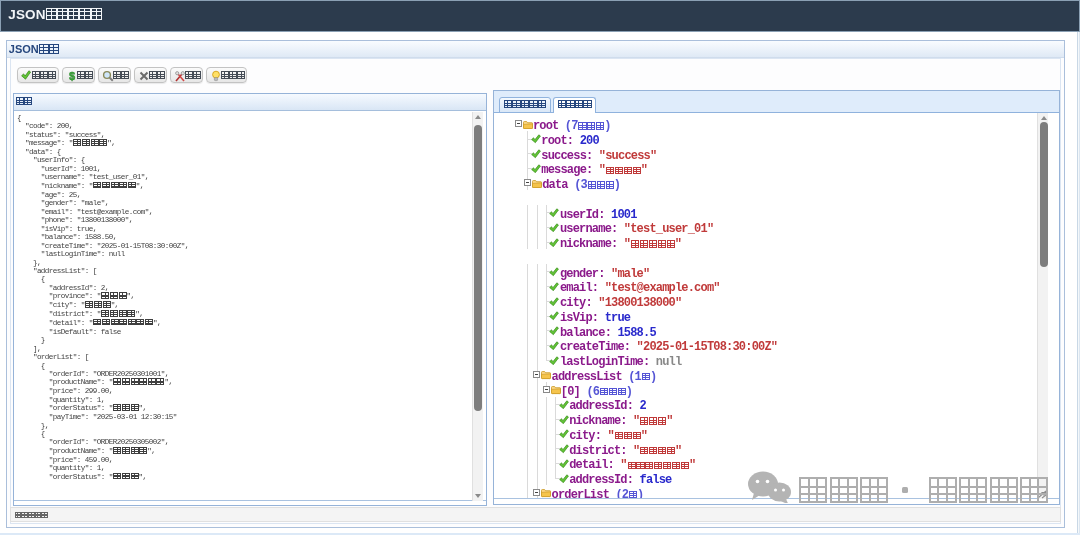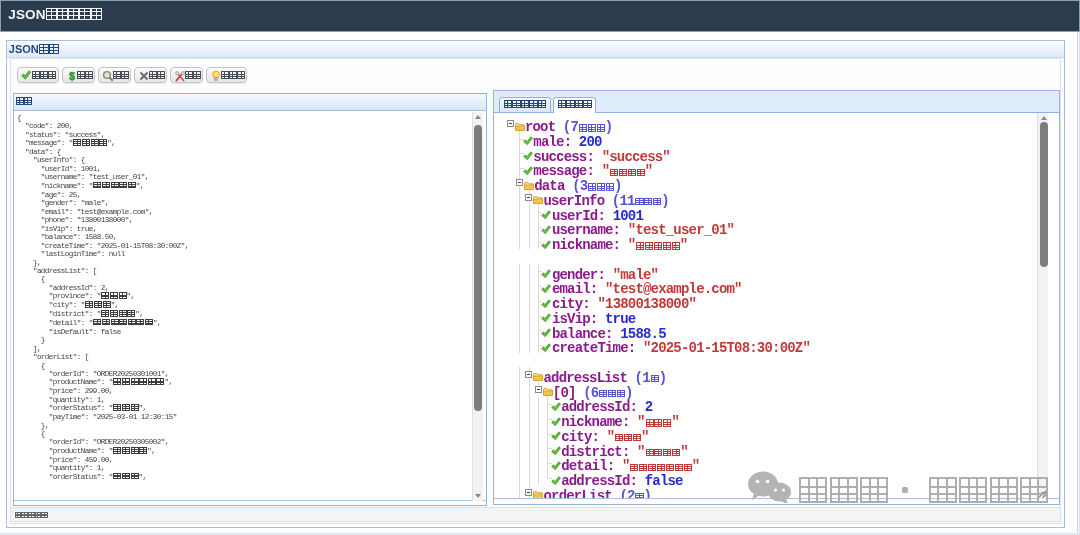--- a/index.html
+++ b/index.html
@@ -31,22 +31,22 @@
 #tatext{position:absolute;left:2.5px;top:3.2px;font-family:"Liberation Mono",monospace;
  font-size:7.6px;line-height:8.48px;letter-spacing:-0.56px;color:#3f3f3f;white-space:pre}
 #tatext i.cj{width:8.06px;height:6.6px;margin-left:0.56px}
 
 #tabbar{position:absolute;left:0;top:0;right:0;height:21.5px;background:#dfecfb;border-bottom:1px solid #8fb2dd}
 .tab{position:absolute;top:5.5px;height:16px;border:1px solid #90b3de;border-radius:3px 3px 0 0;
  font-size:9.5px;font-weight:bold;color:#26477e;text-align:center;background:linear-gradient(#f4f9fe,#d9e7f7)}
 .tab.active{background:#fff;height:17px;border-bottom:0}
 
 #tree{position:absolute;left:0;top:21.5px;width:565px;height:386.5px;overflow:hidden;background:#fff;border-bottom:1px solid #a9c2e0}
-.trow{position:absolute;left:8px;height:14.75px;font-family:"Liberation Mono",monospace;
- font-size:14px;font-weight:bold;letter-spacing:-0.81px;white-space:nowrap}
+.trow{position:absolute;left:16px;height:14.75px;font-family:"Liberation Mono",monospace;
+ font-size:12px;font-weight:bold;letter-spacing:-0.81px;white-space:nowrap}
 .trow .lbl{position:absolute;top:2.6px}
 .trow i.cj{width:8.1px;height:7.2px;margin-left:0.81px}
 .k{color:#8b1a8b}.n{color:#2929cc}.s{color:#c03a3a}.u{color:#888}.cnt{color:#5555d5}
 .guide{position:absolute;width:1px;background:#dadada}
 .hline{position:absolute;height:1px;background:#dadada}
 .ebox{position:absolute;width:7px;height:7px;border:1px solid #8a8a8a;background:#fff}
 .ebox::after{content:"";position:absolute;left:1px;right:1px;top:2px;height:1px;background:#444}
 
 .sbar{position:absolute;background:#f2f2f2;border-left:1px solid #e0e0e0}
 .sthumb{position:absolute;left:1.5px;width:8px;background:#7d7d7d;border-radius:4px}
@@ -185,21 +185,21 @@
               <path d="M0.6 4.6 L10.4 4.0 L10.5 8.4 Q10.5 9.2 9.6 9.2 L1.4 9.2 Q0.5 9.2 0.5 8.4 Z" fill="#f5c44c" stroke="#c9971f" stroke-width="0.7"></path>
             </svg></span>
           <span class="lbl" style="left:23.4px"><span class="k">root</span><span class="cnt"> (7<i class="cj"></i><i class="cj"></i><i class="cj"></i>)</span></span>
         </div>
 <div class="trow" style="top:18.75px;width:100%">
           <div class="guide" style="left:17.7px;top:0;height:14.75px"></div>
           <div class="hline" style="left:17.7px;top:7.38px;width:4.5px"></div>
           <span class="abs" style="left:21.3px;top:2.58px"><svg width="10" height="9.5" viewBox="0 0 11 10">
               <path d="M0.7 5.9 L2.8 3.9 L4.3 6.0 L8.6 0.7 L10.4 2.0 L4.8 9.3 L0.7 5.9 Z" fill="#62c435" stroke="#2f8414" stroke-width="0.7"></path>
             </svg></span>
-          <span class="lbl" style="left:31.8px"><span class="k">male: </span><span class="n">200</span></span>
+          <span class="lbl" style="left:31.8px"><span class="k">root: </span><span class="n">200</span></span>
         </div>
 <div class="trow" style="top:33.50px;width:100%">
           <div class="guide" style="left:17.7px;top:0;height:14.75px"></div>
           <div class="hline" style="left:17.7px;top:7.38px;width:4.5px"></div>
           <span class="abs" style="left:21.3px;top:2.58px"><svg width="10" height="9.5" viewBox="0 0 11 10">
               <path d="M0.7 5.9 L2.8 3.9 L4.3 6.0 L8.6 0.7 L10.4 2.0 L4.8 9.3 L0.7 5.9 Z" fill="#62c435" stroke="#2f8414" stroke-width="0.7"></path>
             </svg></span>
           <span class="lbl" style="left:31.8px"><span class="k">success: </span><span class="s">"success"</span></span>
         </div>
 <div class="trow" style="top:48.25px;width:100%">
@@ -213,31 +213,20 @@
 <div class="trow" style="top:63.00px;width:100%">
           <div class="guide" style="left:17.7px;top:0;height:3.88px"></div>
           <div class="guide" style="left:17.7px;top:10.88px;height:3.88px"></div>
           <div class="ebox" style="left:14.5px;top:3.88px"></div>
           <span class="abs" style="left:22.5px;top:2.58px"><svg width="10" height="9.5" viewBox="0 0 11 10">
               <path d="M0.5 2.5 Q0.5 1.5 1.5 1.5 L4 1.5 L5 2.8 L9.8 2.8 Q10.5 2.8 10.5 3.6 L10.5 8.4 Q10.5 9.2 9.6 9.2 L1.4 9.2 Q0.5 9.2 0.5 8.4 Z" fill="#fdd98a" stroke="#c9971f" stroke-width="0.9"></path>
               <path d="M0.6 4.6 L10.4 4.0 L10.5 8.4 Q10.5 9.2 9.6 9.2 L1.4 9.2 Q0.5 9.2 0.5 8.4 Z" fill="#f5c44c" stroke="#c9971f" stroke-width="0.7"></path>
             </svg></span>
           <span class="lbl" style="left:32.7px"><span class="k">data</span><span class="cnt"> (3<i class="cj"></i><i class="cj"></i><i class="cj"></i>)</span></span>
         </div>
-<div class="trow" style="top:77.75px;width:100%">
-          <div class="guide" style="left:17.7px;top:0;height:14.75px"></div>
-          <div class="guide" style="left:27.0px;top:0;height:3.88px"></div>
-          <div class="guide" style="left:27.0px;top:10.88px;height:3.88px"></div>
-          <div class="ebox" style="left:23.8px;top:3.88px"></div>
-          <span class="abs" style="left:31.8px;top:2.58px"><svg width="10" height="9.5" viewBox="0 0 11 10">
-              <path d="M0.5 2.5 Q0.5 1.5 1.5 1.5 L4 1.5 L5 2.8 L9.8 2.8 Q10.5 2.8 10.5 3.6 L10.5 8.4 Q10.5 9.2 9.6 9.2 L1.4 9.2 Q0.5 9.2 0.5 8.4 Z" fill="#fdd98a" stroke="#c9971f" stroke-width="0.9"></path>
-              <path d="M0.6 4.6 L10.4 4.0 L10.5 8.4 Q10.5 9.2 9.6 9.2 L1.4 9.2 Q0.5 9.2 0.5 8.4 Z" fill="#f5c44c" stroke="#c9971f" stroke-width="0.7"></path>
-            </svg></span>
-          <span class="lbl" style="left:42.0px"><span class="k">userInfo</span><span class="cnt"> (11<i class="cj"></i><i class="cj"></i><i class="cj"></i>)</span></span>
-        </div>
 <div class="trow" style="top:92.50px;width:100%">
           <div class="guide" style="left:17.7px;top:0;height:14.75px"></div>
           <div class="guide" style="left:27.0px;top:0;height:14.75px"></div>
           <div class="guide" style="left:36.3px;top:0;height:14.75px"></div>
           <div class="hline" style="left:36.3px;top:7.38px;width:4.5px"></div>
           <span class="abs" style="left:39.9px;top:2.58px"><svg width="10" height="9.5" viewBox="0 0 11 10">
               <path d="M0.7 5.9 L2.8 3.9 L4.3 6.0 L8.6 0.7 L10.4 2.0 L4.8 9.3 L0.7 5.9 Z" fill="#62c435" stroke="#2f8414" stroke-width="0.7"></path>
             </svg></span>
           <span class="lbl" style="left:50.4px"><span class="k">userId: </span><span class="n">1001</span></span>
         </div>
@@ -313,20 +302,30 @@
         </div>
 <div class="trow" style="top:225.25px;width:100%">
           <div class="guide" style="left:17.7px;top:0;height:14.75px"></div>
           <div class="guide" style="left:27.0px;top:0;height:14.75px"></div>
           <div class="guide" style="left:36.3px;top:0;height:14.75px"></div>
           <div class="hline" style="left:36.3px;top:7.38px;width:4.5px"></div>
           <span class="abs" style="left:39.9px;top:2.58px"><svg width="10" height="9.5" viewBox="0 0 11 10">
               <path d="M0.7 5.9 L2.8 3.9 L4.3 6.0 L8.6 0.7 L10.4 2.0 L4.8 9.3 L0.7 5.9 Z" fill="#62c435" stroke="#2f8414" stroke-width="0.7"></path>
             </svg></span>
           <span class="lbl" style="left:50.4px"><span class="k">createTime: </span><span class="s">"2025-01-15T08:30:00Z"</span></span>
+        </div>
+<div class="trow" style="top:240.00px;width:100%">
+          <div class="guide" style="left:17.7px;top:0;height:14.75px"></div>
+          <div class="guide" style="left:27.0px;top:0;height:14.75px"></div>
+          <div class="guide" style="left:36.3px;top:0;height:7.38px"></div>
+          <div class="hline" style="left:36.3px;top:7.38px;width:4.5px"></div>
+          <span class="abs" style="left:39.9px;top:2.58px"><svg width="10" height="9.5" viewBox="0 0 11 10">
+              <path d="M0.7 5.9 L2.8 3.9 L4.3 6.0 L8.6 0.7 L10.4 2.0 L4.8 9.3 L0.7 5.9 Z" fill="#62c435" stroke="#2f8414" stroke-width="0.7"></path>
+            </svg></span>
+          <span class="lbl" style="left:50.4px"><span class="k">lastLoginTime: </span><span class="u">null</span></span>
         </div>
 <div class="trow" style="top:254.75px;width:100%">
           <div class="guide" style="left:17.7px;top:0;height:14.75px"></div>
           <div class="guide" style="left:27.0px;top:0;height:3.88px"></div>
           <div class="guide" style="left:27.0px;top:10.88px;height:3.88px"></div>
           <div class="ebox" style="left:23.8px;top:3.88px"></div>
           <span class="abs" style="left:31.8px;top:2.58px"><svg width="10" height="9.5" viewBox="0 0 11 10">
               <path d="M0.5 2.5 Q0.5 1.5 1.5 1.5 L4 1.5 L5 2.8 L9.8 2.8 Q10.5 2.8 10.5 3.6 L10.5 8.4 Q10.5 9.2 9.6 9.2 L1.4 9.2 Q0.5 9.2 0.5 8.4 Z" fill="#fdd98a" stroke="#c9971f" stroke-width="0.9"></path>
               <path d="M0.6 4.6 L10.4 4.0 L10.5 8.4 Q10.5 9.2 9.6 9.2 L1.4 9.2 Q0.5 9.2 0.5 8.4 Z" fill="#f5c44c" stroke="#c9971f" stroke-width="0.7"></path>
             </svg></span>

